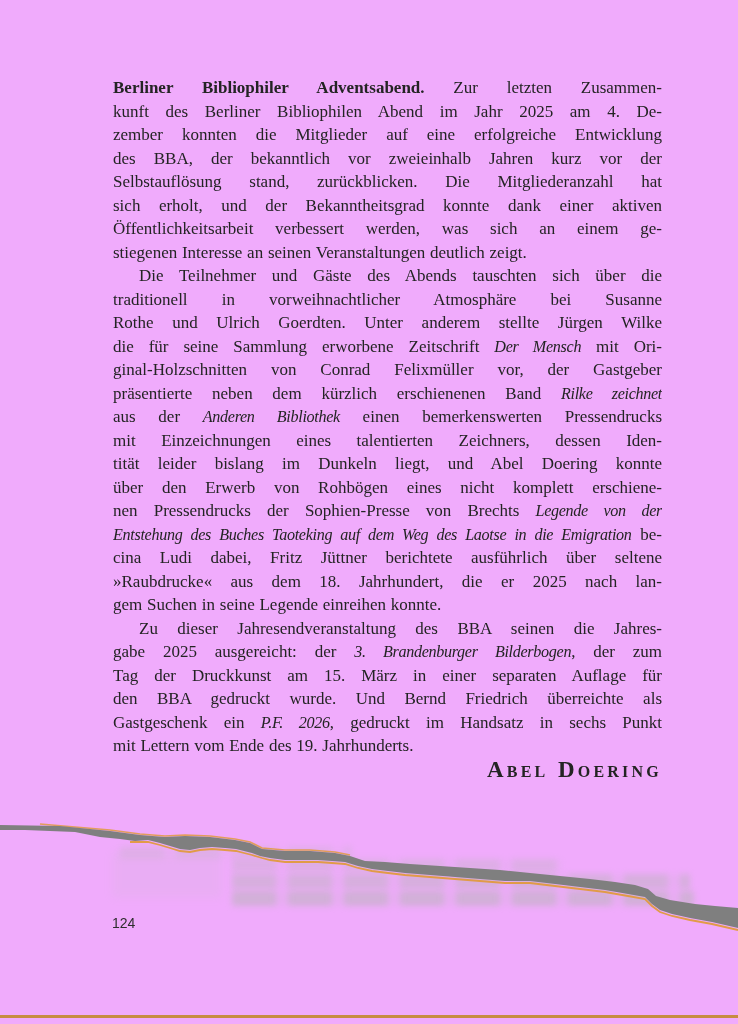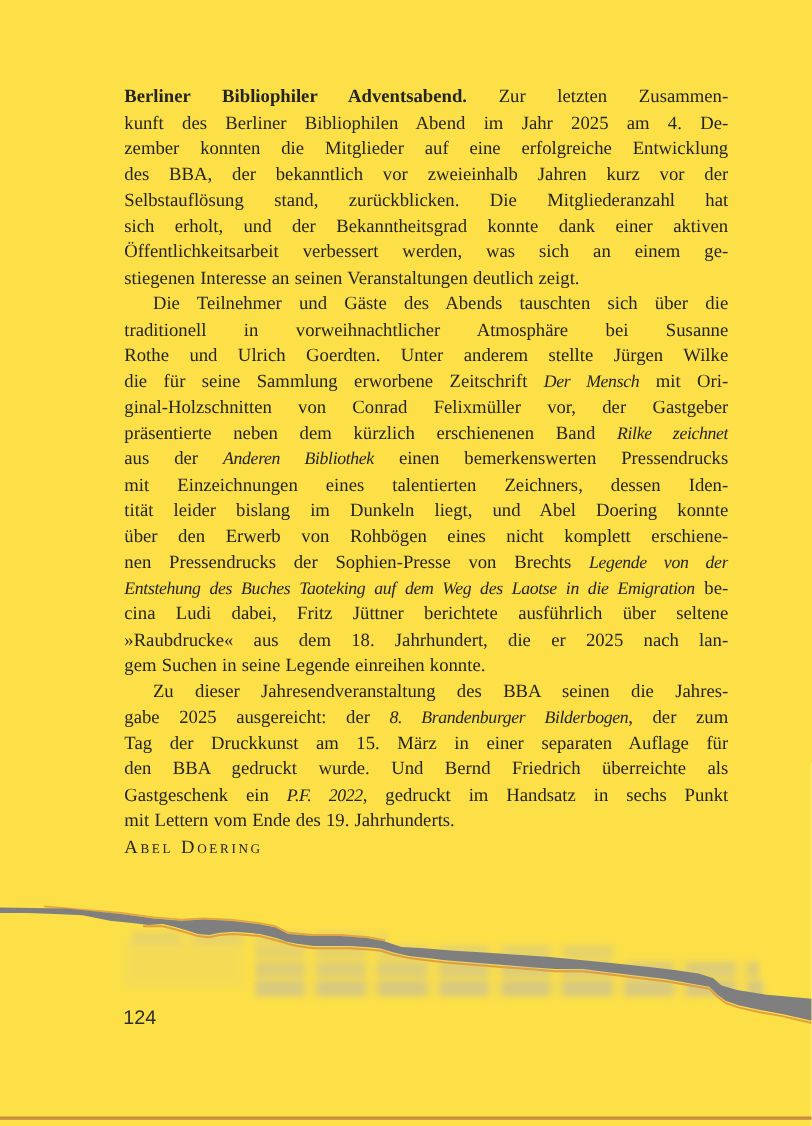--- a/index.html
+++ b/index.html
@@ -1,19 +1,19 @@
 <!DOCTYPE html>
 <html><head>
 <meta charset="utf-8">
 <style>
   html,body{margin:0;padding:0;background:#ffffff;}
   .page{
     position:relative;
     width:738px;height:1024px;
-    background:#fde047;
+    background:#f0abfc;
     overflow:hidden;
     font-family:"Liberation Serif", serif;
     color:#242424;
   }
   .text-block{
     position:absolute;
     left:113px;top:76px;width:549px;
     font-size:17px;
     line-height:23.5px;
     word-spacing:0.5px;
@@ -26,24 +26,25 @@
     overflow:hidden;
   }
   .line::after{content:"";display:inline-block;width:100%;height:0;vertical-align:top;}
   .line.parlast{text-align-last:left;}
   .line.parlast::after{content:none;}
   .line.indent{text-indent:26px;}
   .bd{font-weight:bold;}
   .it{font-style:italic;font-size:0.95em;letter-spacing:-0.02em;}
   .byline{
     height:23.5px;line-height:23.5px;
-    text-align:left;
+    text-align:right;
     font-variant:small-caps;
     letter-spacing:0.14em;
-    font-size:17px;
+    font-size:23px;
+    font-weight:bold;
   }
   .blurline{
     position:absolute;
     background:repeating-linear-gradient(90deg,#b4b4b4 0 44px, rgba(180,180,180,.25) 44px 56px);
     filter:blur(3px);
     z-index:1;
   }
   .blurblob{
     position:absolute;
     background:#bdbdbd;
@@ -53,21 +54,21 @@
   .tear-svg{
     position:absolute;
     left:0;top:810px;
     width:738px;height:130px;
     z-index:2;
   }
   .page-number{
     position:absolute;
     left:112px;top:915px;
     font-family:"Liberation Sans", sans-serif;
-    font-size:18px;
+    font-size:14px;
     color:#2e2e2e;
     z-index:3;
   }
   .bottom-rule{
     position:absolute;
     left:0;top:1015px;
     width:738px;height:3px;
     background:#c78c41;
     z-index:3;
   }
@@ -96,24 +97,24 @@
         <div class="line"><span>aus der </span><span class="it">Anderen Bibliothek</span><span> einen bemerkenswerten Pressendrucks</span></div>
         <div class="line"><span>mit Einzeichnungen eines talentierten Zeichners, dessen Iden-</span></div>
         <div class="line"><span>tität leider bislang im Dunkeln liegt, und Abel Doering konnte</span></div>
         <div class="line"><span>über den Erwerb von Rohbögen eines nicht komplett erschiene-</span></div>
         <div class="line"><span>nen Pressendrucks der Sophien-Presse von Brechts </span><span class="it">Legende von der</span></div>
         <div class="line"><span class="it">Entstehung des Buches Taoteking auf dem Weg des Laotse in die Emigration</span><span> be-</span></div>
         <div class="line"><span>cina Ludi dabei, Fritz Jüttner berichtete ausführlich über seltene</span></div>
         <div class="line"><span>»Raubdrucke« aus dem 18. Jahrhundert, die er 2025 nach lan-</span></div>
         <div class="line parlast"><span>gem Suchen in seine Legende einreihen konnte.</span></div>
         <div class="line indent"><span>Zu dieser Jahresendveranstaltung des BBA seinen die Jahres-</span></div>
-        <div class="line"><span>gabe 2025 ausgereicht: der </span><span class="it">8. Brandenburger Bilderbogen</span><span>, der zum</span></div>
+        <div class="line"><span>gabe 2025 ausgereicht: der </span><span class="it">3. Brandenburger Bilderbogen</span><span>, der zum</span></div>
         <div class="line"><span>Tag der Druckkunst am 15. März in einer separaten Auflage für</span></div>
         <div class="line"><span>den BBA gedruckt wurde. Und Bernd Friedrich überreichte als</span></div>
-        <div class="line"><span>Gastgeschenk ein </span><span class="it">P.F. 2022</span><span>, gedruckt im Handsatz in sechs Punkt</span></div>
+        <div class="line"><span>Gastgeschenk ein </span><span class="it">P.F. 2026</span><span>, gedruckt im Handsatz in sechs Punkt</span></div>
         <div class="line parlast"><span>mit Lettern vom Ende des 19. Jahrhunderts.</span></div>
       </div>
     <div class="byline">Abel Doering</div>
   </div>
 
   <div class="blurblob" style="left:112px;top:852px;width:110px;height:46px;opacity:.12;"></div>
   <div class="blurline" style="left:120px;top:846px;width:232px;height:13px;opacity:.22;"></div>
   <div class="blurline" style="left:232px;top:859px;width:330px;height:13px;opacity:.30;"></div>
   <div class="blurline" style="left:232px;top:874px;width:458px;height:15px;opacity:.42;"></div>
   <div class="blurline" style="left:232px;top:891px;width:462px;height:15px;opacity:.50;"></div>

